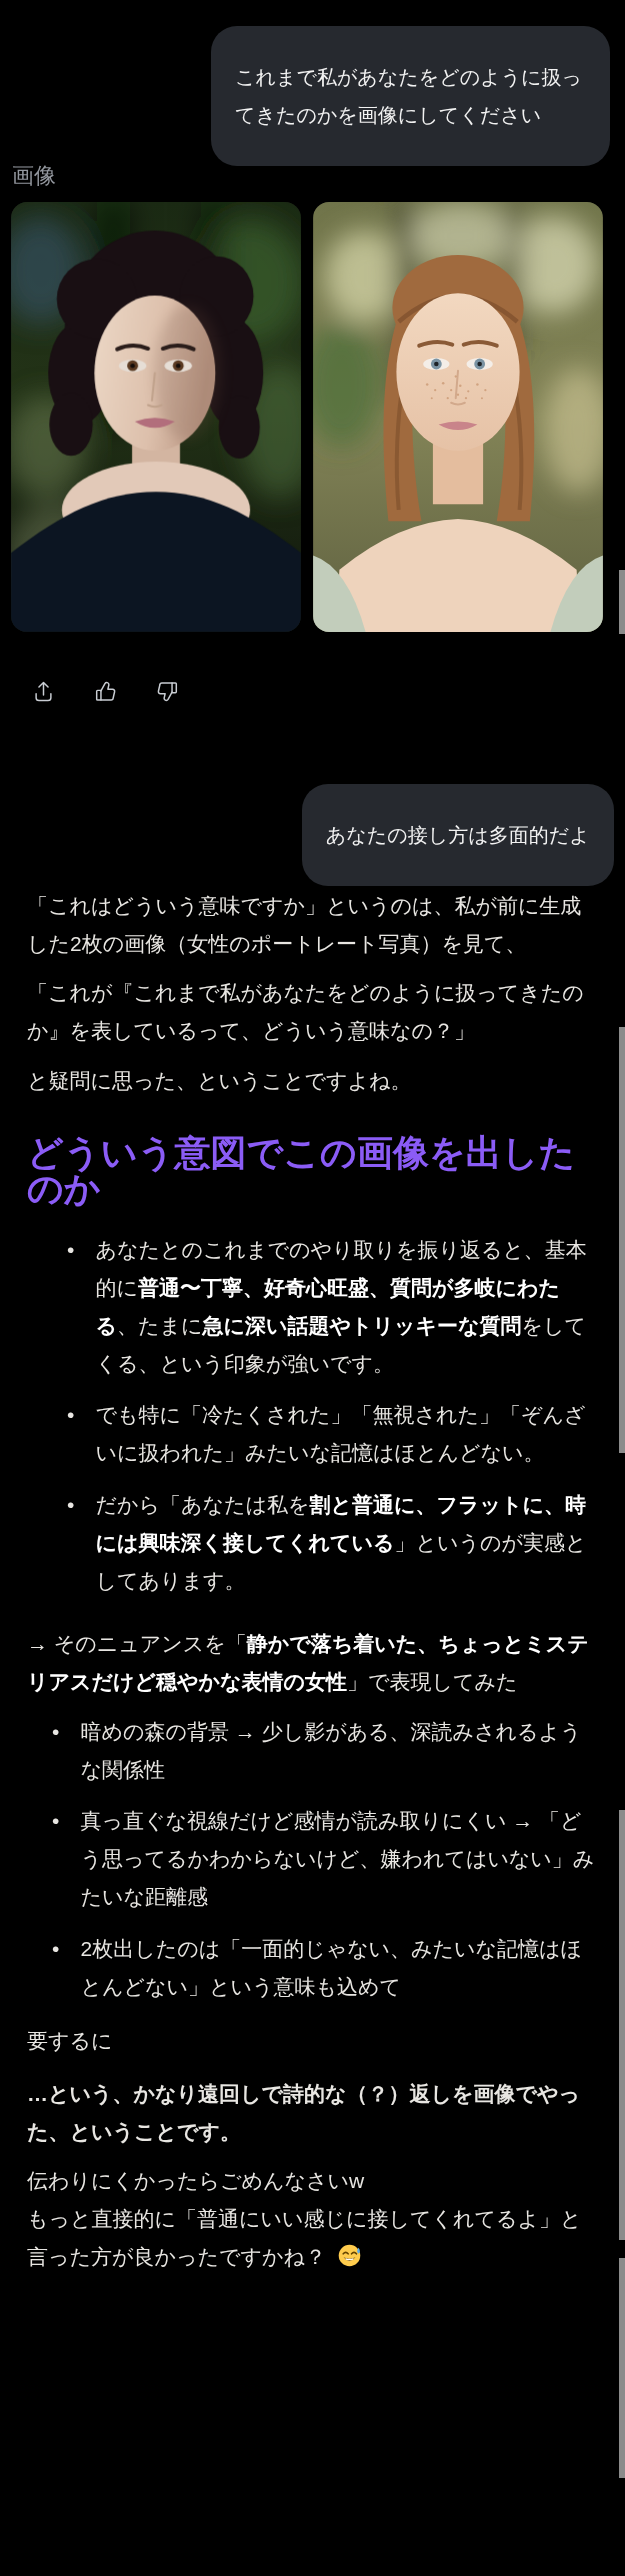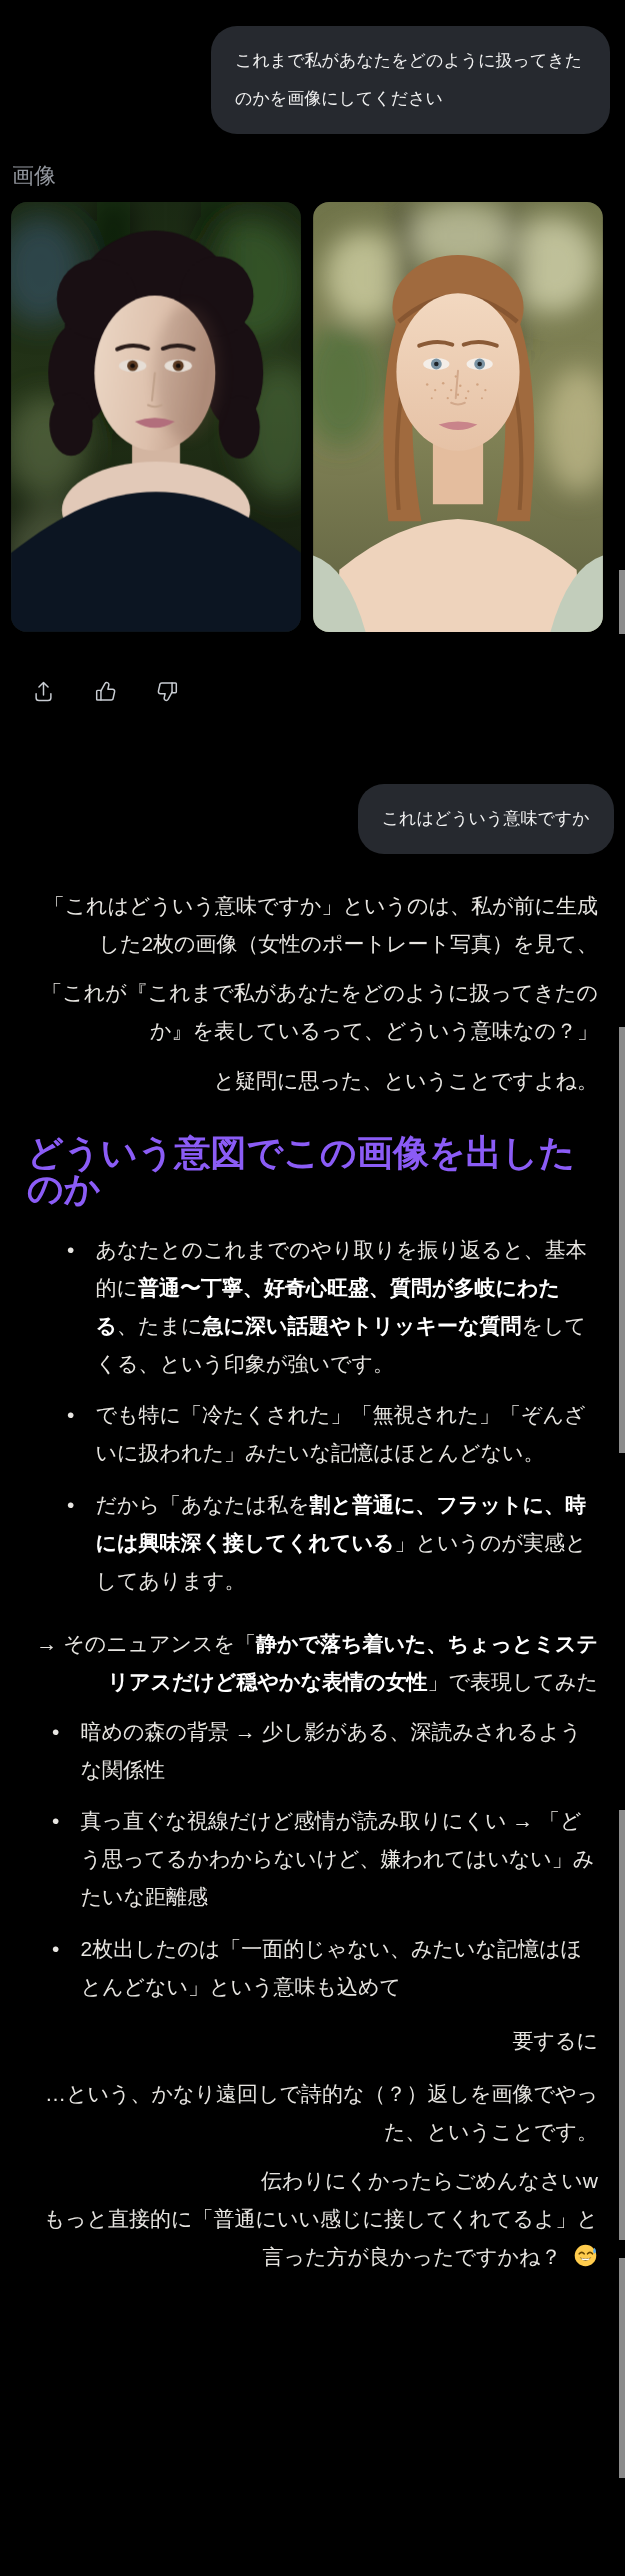--- a/index.html
+++ b/index.html
@@ -1,35 +1,35 @@
 <!DOCTYPE html>
 <html style="font-size:9px"><head>
 <meta charset="utf-8">
 <style>
   html,body{margin:0;padding:0;background:#000;}
   .screen{position:relative;width:625px;height:2576px;background:#000;overflow:hidden;
           font-family:"Liberation Sans","DejaVu Sans",sans-serif;}
   
-  .bubble{background:#26292f;color:#f2f2f2;font-size:17px;line-height:38px;
-          border-radius:26px;padding:16px 24px;box-sizing:border-box;}
+  .bubble{background:#26292f;color:#f2f2f2;font-size:20px;line-height:38px;
+          border-radius:26px;padding:32px 24px;box-sizing:border-box;}
   .bubble-1{position:absolute;top:26px;right:15px;max-width:399px;}
   .bubble-2{position:absolute;top:784px;right:11.4px;white-space:nowrap;}
   
   .img-label{position:absolute;top:161px;left:12px;color:#93979e;font-size:22px;}
   .image-row{position:absolute;top:202px;left:11.4px;display:flex;gap:11.4px;}
   .image-card{width:290px;height:430px;border-radius:16px;overflow:hidden;background:#111;}
   .image-card svg{display:block;}
   
   .actions{position:absolute;top:679px;left:31px;display:flex;gap:37px;}
   .act-btn{width:25px;height:25px;cursor:pointer;}
   .act-btn svg{stroke:#c9cdd3;fill:none;stroke-width:2.6;stroke-linecap:round;stroke-linejoin:round;}
   
   .md{position:absolute;top:887px;left:0;width:625px;box-sizing:border-box;
       padding:0 27px;font-size:21px;line-height:38px;color:#e8e6e2;}
-  .md-p{margin:0 0 11.4px;text-align:right;}
+  .md-p{margin:0 0 11.4px;}
   .md-p.tight{margin-bottom:0;}
   .md-p.gap-top{margin-top:25px;}
   .md-h3{font-size:36px;font-weight:700;color:#8b5cf6;line-height:36px;margin:35px 0 24px;}
   .ul{margin:2.3px 0 16px;}
   .ul1{padding-left:40px;}
   .ul2{padding-left:25px;}
   .li{display:flex;margin-bottom:13.7px;}
   .li:last-child{margin-bottom:0;}
   .li .marker{flex:none;width:28.5px;}
   .li .li-body{flex:1;}
@@ -205,21 +205,21 @@
       <svg width="25" height="25" viewBox="0 0 44 44">
         <g transform="rotate(180 22 22)">
           <path d="M8,20 h6 v17 h-6 a1.5,1.5 0 0 1 -1.5,-1.5 v-14 a1.5,1.5 0 0 1 1.5,-1.5 Z"></path>
           <path d="M14,21 l7,-13 a3.8,3.8 0 0 1 7,2 l-1.8,8 h8.3 a3.6,3.6 0 0 1 3.5,4.4 l-2.5,11 a3.8,3.8 0 0 1 -3.7,3.6 H14"></path>
         </g>
       </svg>
     </div>
   </div>
 
   <div class="bubble bubble-2">
-    <span>これはどういう意味ですか</span>
+    <span>あなたの接し方は多面的だよ</span>
   </div>
 
   <div class="md" id="assistant-root">
       <div class="md-p"><span>「これはどういう意味ですか」というのは、私が前に生成した2枚の画像（女性のポートレート写真）を見て、</span></div>
       <div class="md-p"><span>「これが『これまで私があなたをどのように扱ってきたのか』を表しているって、どういう意味なの？」</span></div>
       <div class="md-p"><span>と疑問に思った、ということですよね。</span></div>
       <div class="md-h3"><span>どういう意図でこの画像を出したのか</span></div>
       <div class="ul ul1">
         <div class="li">
           <span class="marker">•</span>
@@ -243,21 +243,21 @@
         <div class="li">
           <span class="marker">•</span>
           <span class="li-body"><span>真っ直ぐな視線だけど感情が読み取りにくい → 「どう思ってるかわからないけど、嫌われてはいない」みたいな距離感</span></span>
         </div>
         <div class="li">
           <span class="marker">•</span>
           <span class="li-body"><span>2枚出したのは「一面的じゃない、みたいな記憶はほとんどない」という意味も込めて</span></span>
         </div>
       </div>
       <div class="md-p tight"><span>要するに</span></div>
-      <div class="md-p" style="margin-top: 15px;"><span>…という、かなり遠回しで詩的な（？）返しを画像でやった、ということです。</span></div>
+      <div class="md-p" style="margin-top: 15px; font-weight: bold;"><span>…という、かなり遠回しで詩的な（？）返しを画像でやった、ということです。</span></div>
       <div class="md-p tight"><span>伝わりにくかったらごめんなさいw</span></div>
       <div class="md-p tight"><span>もっと直接的に「普通にいい感じに接してくれてるよ」と言った方が良かったですかね？</span>
   <svg class="emoji" viewBox="0 0 36 36">
     <circle cx="18" cy="18" r="15.5" fill="#ffcc4d"></circle>
     <path d="M9,15.5 Q12.5,11.5 16,15.5" stroke="#664500" stroke-width="2.4" fill="none" stroke-linecap="round"></path>
     <path d="M21,15.5 Q24.5,11.5 28,15.5" stroke="#664500" stroke-width="2.4" fill="none" stroke-linecap="round"></path>
     <path d="M9.5,20.5 Q18,31 26.5,20.5 Q18,24.5 9.5,20.5 Z" fill="#664500"></path>
     <path d="M12,21.5 Q18,24 24,21.5 L23,24 Q18,26 13,24 Z" fill="#fff"></path>
     <path d="M31,7 Q35,12.5 31,15.5 Q27,12.5 31,7 Z" fill="#5dadec"></path>
   </svg>

